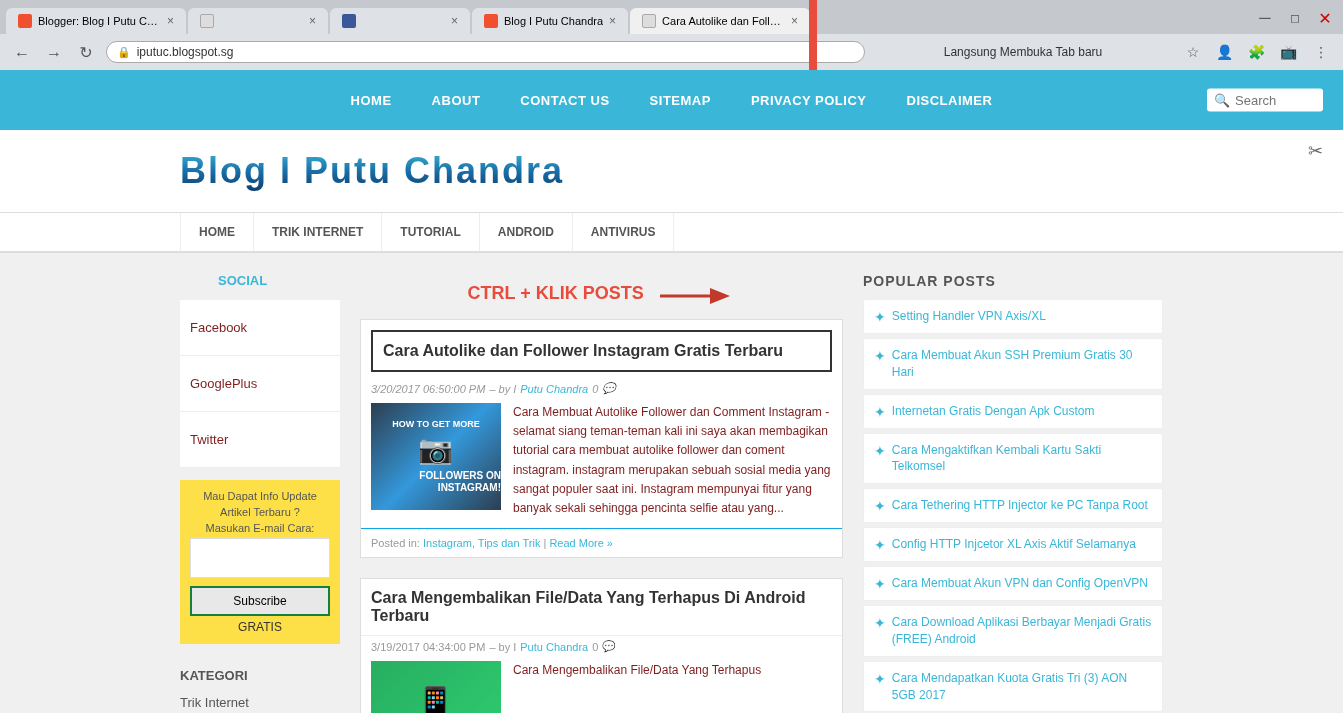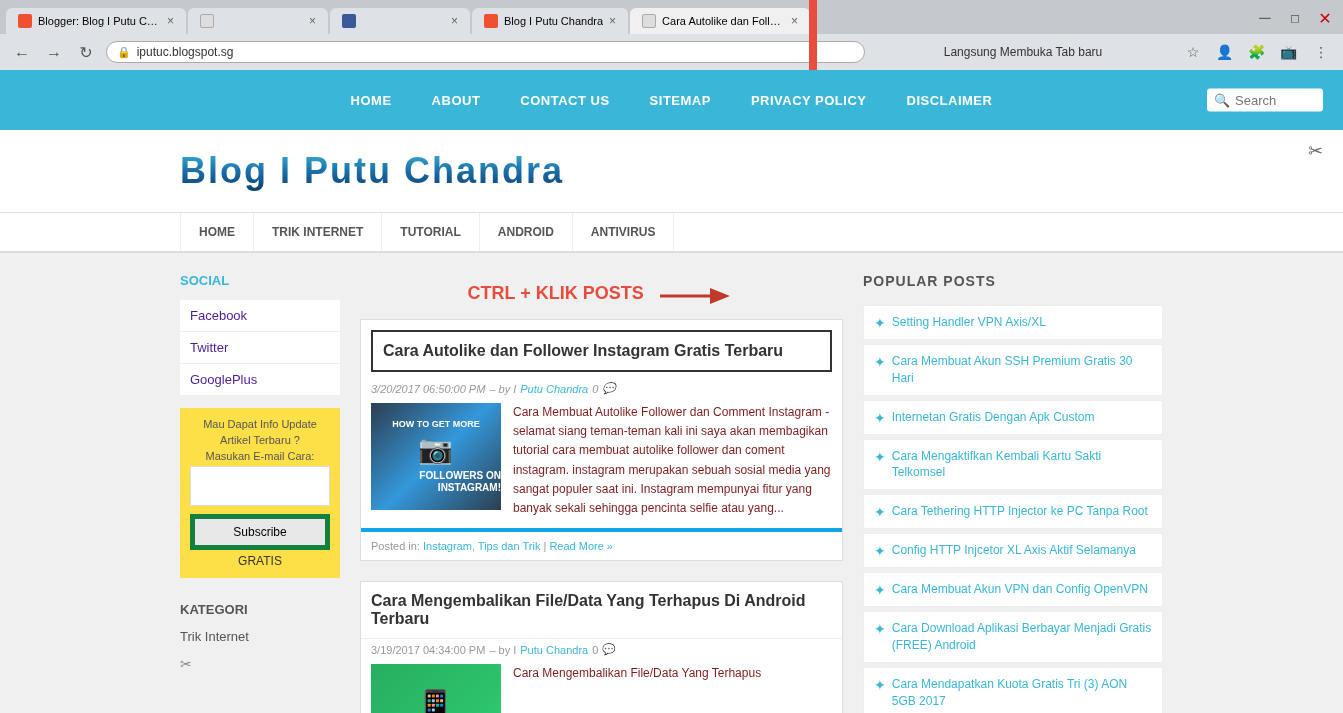--- a/index.html
+++ b/index.html
@@ -196,26 +196,27 @@
     .sidebar {
       width: 160px;
       flex-shrink: 0;
     }
     .sidebar-section-title {
       font-size: 13px;
       font-weight: bold;
       color: #3ab7d8;
       margin-bottom: 8px;
       padding-bottom: 4px;
+      margin-left: 38px;
     }
     .sidebar-link {
       display: block;
-      padding: 8px 10px;
-      background: white;
-      color: #4c1d95;
+      padding: 20px 10px;
+      background: white;
+      color: #7f1d1d;
       text-decoration: none;
       font-size: 13px;
       border-bottom: 1px solid #eee;
       cursor: pointer;
     }
     .email-widget {
       background: #fde047;
       padding: 10px;
       margin-top: 12px;
       font-size: 11px;
@@ -229,21 +230,21 @@
       padding: 4px;
       font-size: 11px;
       margin-bottom: 8px;
       height: 40px;
     }
     .subscribe-btn {
       display: block;
       width: 100%;
       padding: 6px;
       background: #e8e8e8;
-      border: 5px solid #15803d;
+      border: 2px solid #15803d;
       font-size: 12px;
       cursor: pointer;
       margin-bottom: 4px;
     }
     .gratis-text {
       font-size: 12px;
       color: #333;
       text-align: center;
     }
 
@@ -342,21 +343,21 @@
     }
     .post-excerpt {
       font-size: 12px;
       color: #7f1d1d;
       line-height: 1.6;
     }
     .post-footer {
       padding: 8px 10px;
       font-size: 11px;
       color: #999;
-      border-top: 4px solid #0ea5e9;
+      border-top: 1px solid #0ea5e9;
     }
     .post-footer a { color: #3ab7d8; text-decoration: none; }
     .post-footer .read-more { color: #3ab7d8; }
 
     
     .post-card2 {
       background: white;
       border: 1px solid #ddd;
       margin-bottom: 20px;
     }
@@ -392,21 +393,21 @@
 
     
     .popular-posts {
       width: 300px;
       flex-shrink: 0;
     }
     .popular-title {
       font-size: 14px;
       font-weight: bold;
       color: #555;
-      margin-bottom: 16px;
+      margin-bottom: 10px;
       letter-spacing: 1px;
     }
     .popular-item {
       background: white;
       border: 1px solid #eee;
       border-radius: 2px;
       margin-bottom: 4px;
       padding: 8px 10px;
       display: flex;
       align-items: flex-start;
@@ -544,22 +545,22 @@
     <a>TUTORIAL</a>
     <a>ANDROID</a>
     <a>ANTIVIRUS</a>
   </div>
 
   <div class="main-content">
 
     <div class="sidebar">
       <div class="sidebar-section-title">SOCIAL</div>
       <a class="sidebar-link">Facebook</a>
+      <a class="sidebar-link">GooglePlus</a>
       <a class="sidebar-link">Twitter</a>
-      <a class="sidebar-link">GooglePlus</a>
 
       <div class="email-widget">
         <p>Mau Dapat Info Update</p>
         <p>Artikel Terbaru ?</p>
         <p>Masukan E-mail Cara:</p>
         <input class="email-input" type="text" style="">
         <button class="subscribe-btn">Subscribe</button>
         <div class="gratis-text">GRATIS</div>
       </div>
 

